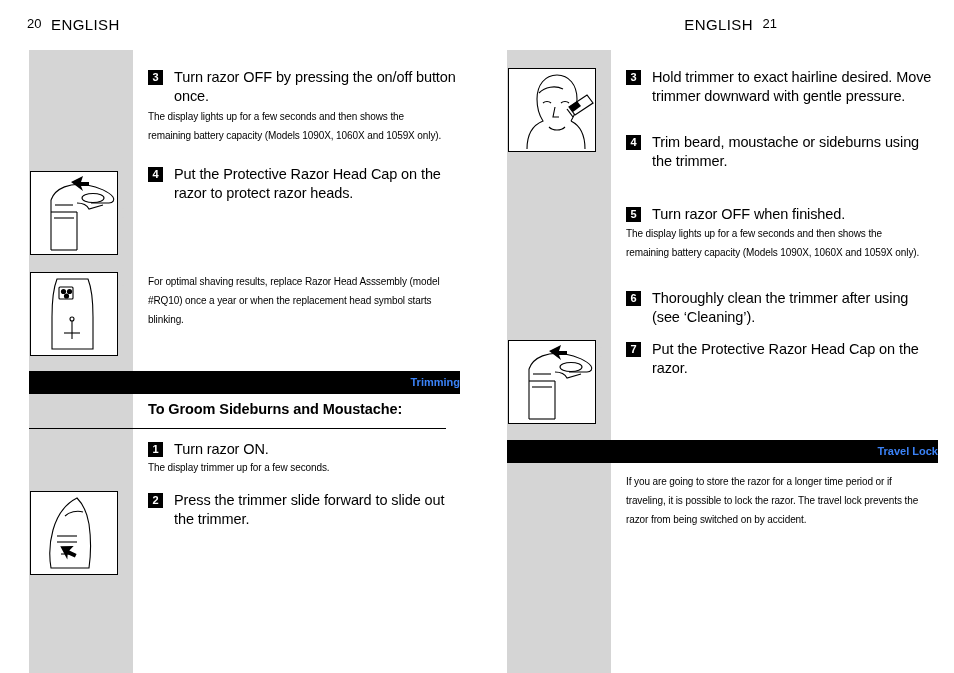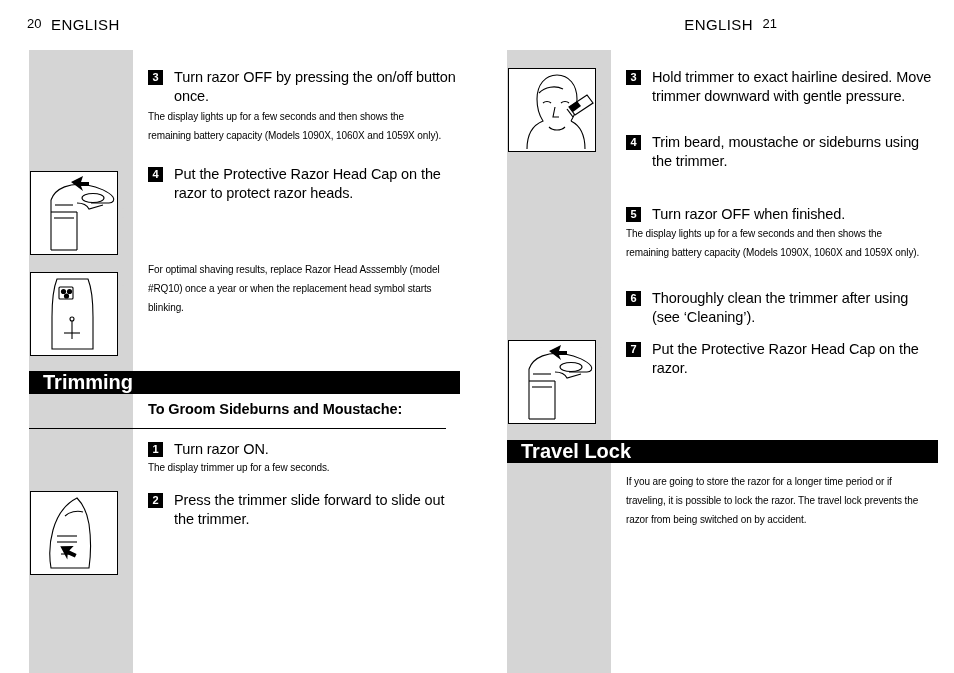--- a/index.html
+++ b/index.html
@@ -69,25 +69,26 @@
   .para {
     position: absolute;
     font-size: 10px;
     line-height: 19px;
     letter-spacing: -0.1px;
   }
   
   .barheading {
     position: absolute;
     background: #000000;
-    color: #ffffff;
-    font-size: 20px;
+    color: #3b82f6;
+    font-size: 11px;
     font-weight: bold;
     line-height: 18px;
     padding: 2px 0 3px 14px;
+    text-align: right;
   }
   .subheading {
     position: absolute;
     font-size: 14.5px;
     font-weight: bold;
     letter-spacing: -0.1px;
   }
   .rule {
     position: absolute;
     background: #000000;
@@ -128,21 +129,21 @@
     <div class="step-text">Turn razor OFF by pressing the on/off button once.</div>
   </div>
 
   <div class="para" style="left:148px; top:107px; width:300px;">The display lights up for a few seconds and then shows the remaining battery capacity (Models 1090X, 1060X and 1059X only).</div>
 
   <div class="step" style="left:148px; top:165px; width:312px;">
     <div class="num">4</div>
     <div class="step-text">Put the Protective Razor Head Cap on the razor to protect razor heads.</div>
   </div>
 
-  <div class="para" style="left:148px; top:260px; width:300px;">For optimal shaving results, replace Razor Head Asssembly (model #RQ10) once a year or when the replacement head symbol starts blinking.</div>
+  <div class="para" style="left:148px; top:272px; width:300px;">For optimal shaving results, replace Razor Head Asssembly (model #RQ10) once a year or when the replacement head symbol starts blinking.</div>
 
   <div class="barheading" style="left:29px; top:371px; width:417px;">Trimming</div>
 
   <div class="subheading" style="left:148px; top:401px; width:320px;">To Groom Sideburns and Moustache:</div>
 
   <div class="rule" style="left:29px; top:428px; width:417px;"></div>
 
   <div class="step" style="left:148px; top:440px; width:312px;">
     <div class="num">1</div>
     <div class="step-text">Turn razor ON.</div>

